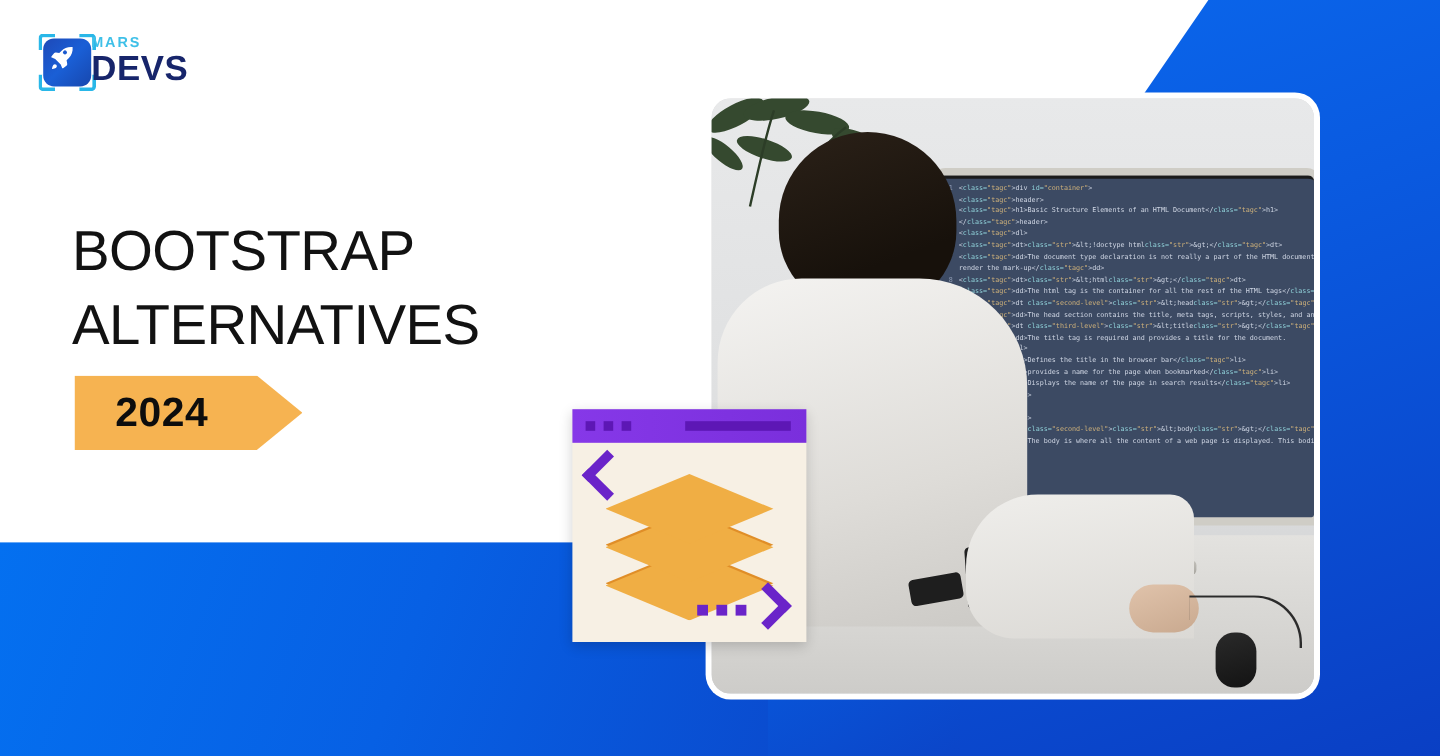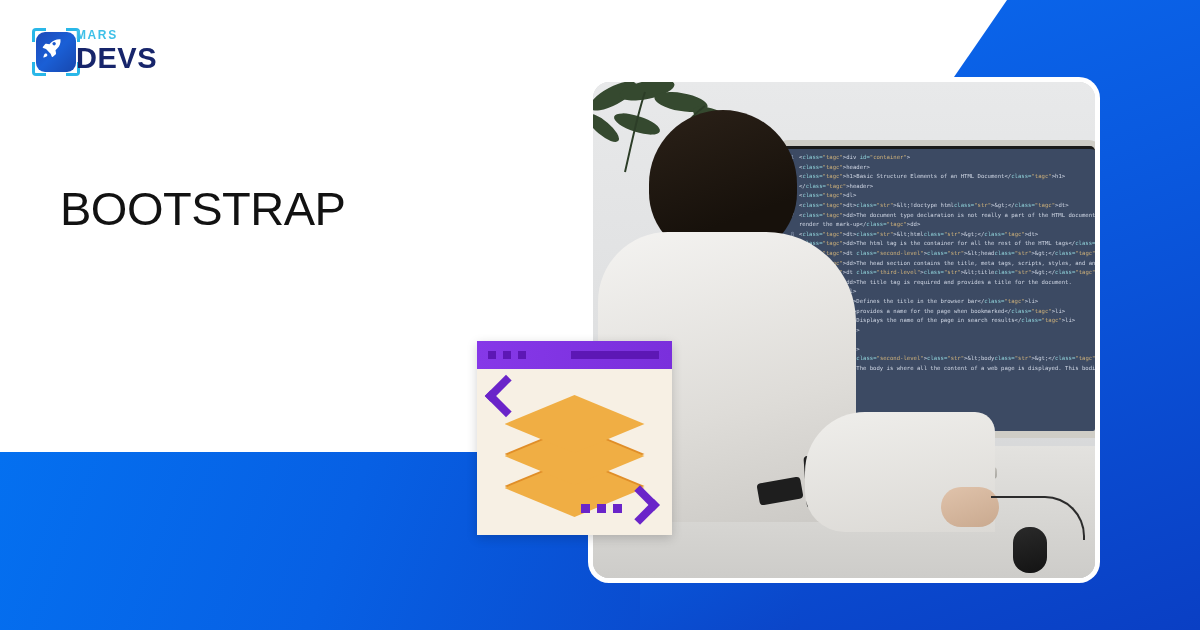--- a/index.html
+++ b/index.html
@@ -448,22 +448,26 @@
       </svg>
     </div>
     <div class="logo-text">
       <div class="logo-mars">MARS</div>
       <div class="logo-devs">DEVS</div>
     </div>
   </div>
 
   <div class="headline">
     <span>BOOTSTRAP</span>
+    <span class="l2">ALTERNATIVES</span>
   </div>
 
+  <div class="year-banner">
+    <span class="year-text">2024</span>
+  </div>
 
   <div class="photo">
     <div class="wall"></div>
     <svg class="plant" viewBox="0 0 170 110">
       <g fill="#35492f">
         <ellipse cx="28" cy="20" rx="26" ry="9" transform="rotate(-28 28 20)"></ellipse>
         <ellipse cx="62" cy="14" rx="28" ry="9" transform="rotate(-12 62 14)"></ellipse>
         <ellipse cx="96" cy="26" rx="27" ry="9" transform="rotate(10 96 26)"></ellipse>
         <ellipse cx="132" cy="44" rx="26" ry="9" transform="rotate(24 132 44)"></ellipse>
         <ellipse cx="52" cy="48" rx="24" ry="8" transform="rotate(18 52 48)"></ellipse>

